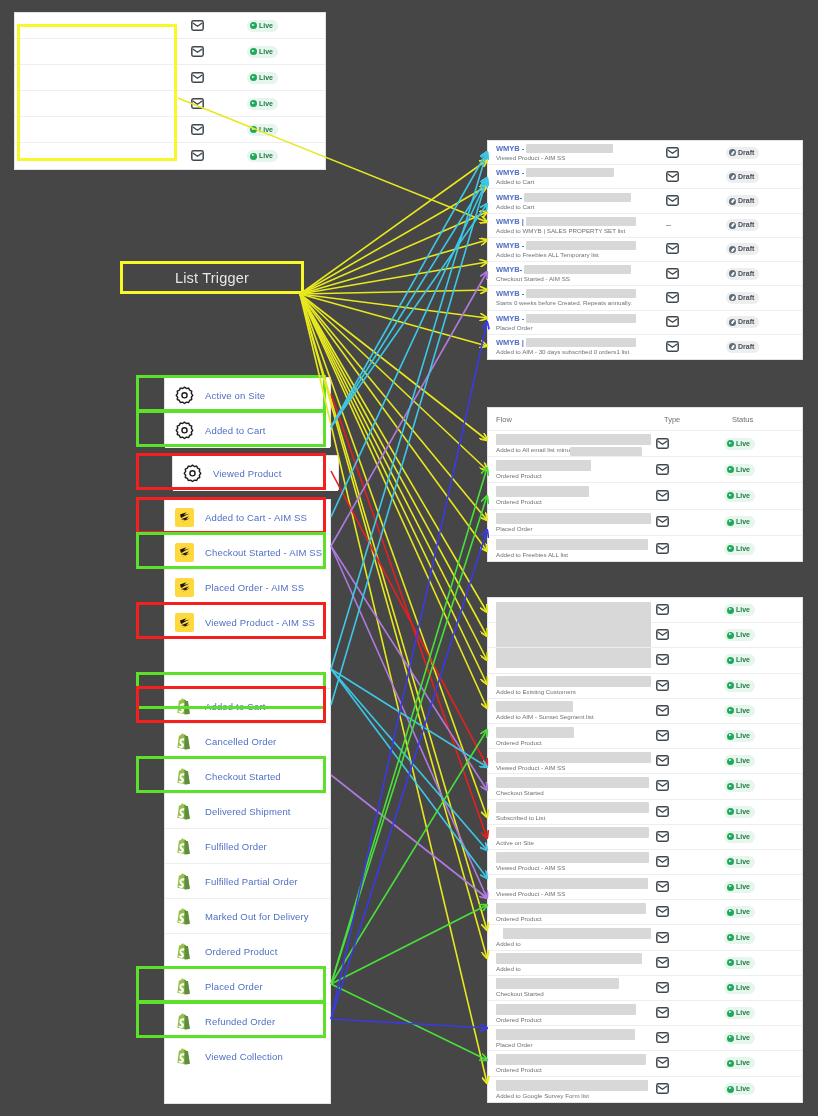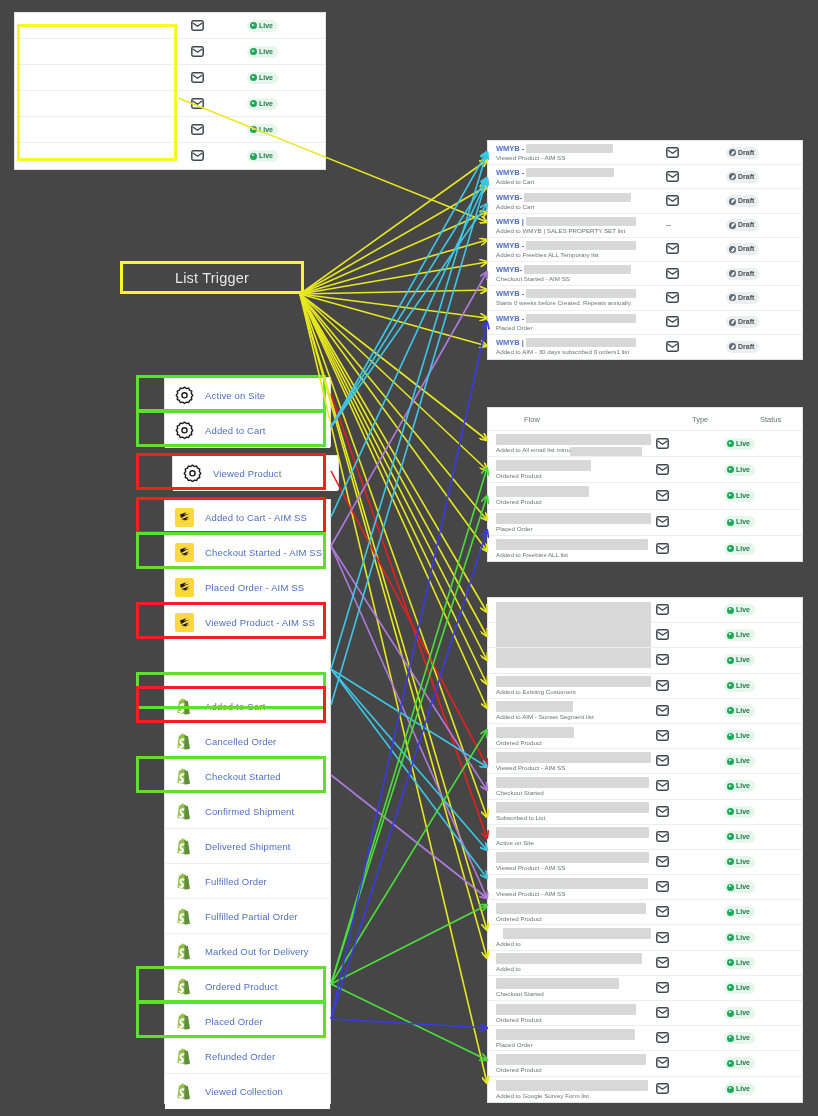--- a/index.html
+++ b/index.html
@@ -65,21 +65,20 @@
     left:2.5px;top:1.7px;width:2px;height:3.6px;
     background:#fff;border-radius:0.5px;
     transform:rotate(35deg);
   }
 
   .col-head{
     font-size:7.5px;color:#6b7178;
     display:flex;align-items:center;
     border-bottom:1px solid #eceef0;
     height:22px;
-    padding-left:28px;
   }
 
   
   .metric-panel{
     position:absolute;
     background:#fff;
     border:1px solid #e3e3e3;
     box-sizing:border-box;
   }
   .metric-row{
@@ -1018,31 +1017,20 @@
       <div class="metric-row">
         <span class="m-ico ico-shop">
   <svg width="19" height="19" viewBox="0 0 20 20">
     <path d="M6.4 3.1 C6.4 3.1 5.1 3.5 4.6 3.7 C4.3 3.8 4.2 3.9 4.1 4.3 L2.5 16.6 L12.6 18.4 L15.6 17.7 L13.6 4.6 C13.6 4.3 13.5 4.2 13.3 4.2 L11.9 4.1 C11.9 4.1 10.9 3.1 10.6 2.8 C10.4 2.6 10.1 2.6 9.9 2.7 L9.3 2.9 C9.1 2.3 8.7 1.7 8.0 1.7 C7.3 1.7 6.7 2.4 6.4 3.1 Z" fill="#95bf47"></path>
     <path d="M13.3 4.2 L11.9 4.1 L10.0 2.7 L10.0 18.4 L15.6 17.7 L13.6 4.6 C13.6 4.3 13.5 4.2 13.3 4.2 Z" fill="#5e8e3e"></path>
     <path d="M10.0 7.2 L9.3 9.3 C9.3 9.3 8.7 9.0 7.9 9.0 C6.8 9.0 6.7 9.7 6.7 9.9 C6.7 10.9 9.4 11.3 9.4 13.7 C9.4 15.6 8.2 16.8 6.6 16.8 C4.7 16.8 3.7 15.6 3.7 15.6 L4.2 13.9 C4.2 13.9 5.2 14.8 6.1 14.8 C6.6 14.8 6.9 14.4 6.9 14.0 C6.9 12.7 4.7 12.6 4.7 10.4 C4.7 8.5 6.0 6.7 8.7 6.7 C9.7 6.7 10.0 7.2 10.0 7.2 Z" fill="#ffffff"></path>
     <path d="M8.1 2.5 C8.4 2.9 8.5 3.5 8.5 3.5 L7.3 3.9 C7.5 3.0 7.8 2.6 8.1 2.5 Z" fill="#ffffff" opacity="0"></path>
   </svg>
         </span>
         <span class="metric-label">Checkout Started</span>
-      </div>
-      <div class="metric-row">
-        <span class="m-ico ico-shop">
-  <svg width="19" height="19" viewBox="0 0 20 20">
-    <path d="M6.4 3.1 C6.4 3.1 5.1 3.5 4.6 3.7 C4.3 3.8 4.2 3.9 4.1 4.3 L2.5 16.6 L12.6 18.4 L15.6 17.7 L13.6 4.6 C13.6 4.3 13.5 4.2 13.3 4.2 L11.9 4.1 C11.9 4.1 10.9 3.1 10.6 2.8 C10.4 2.6 10.1 2.6 9.9 2.7 L9.3 2.9 C9.1 2.3 8.7 1.7 8.0 1.7 C7.3 1.7 6.7 2.4 6.4 3.1 Z" fill="#95bf47"></path>
-    <path d="M13.3 4.2 L11.9 4.1 L10.0 2.7 L10.0 18.4 L15.6 17.7 L13.6 4.6 C13.6 4.3 13.5 4.2 13.3 4.2 Z" fill="#5e8e3e"></path>
-    <path d="M10.0 7.2 L9.3 9.3 C9.3 9.3 8.7 9.0 7.9 9.0 C6.8 9.0 6.7 9.7 6.7 9.9 C6.7 10.9 9.4 11.3 9.4 13.7 C9.4 15.6 8.2 16.8 6.6 16.8 C4.7 16.8 3.7 15.6 3.7 15.6 L4.2 13.9 C4.2 13.9 5.2 14.8 6.1 14.8 C6.6 14.8 6.9 14.4 6.9 14.0 C6.9 12.7 4.7 12.6 4.7 10.4 C4.7 8.5 6.0 6.7 8.7 6.7 C9.7 6.7 10.0 7.2 10.0 7.2 Z" fill="#ffffff"></path>
-    <path d="M8.1 2.5 C8.4 2.9 8.5 3.5 8.5 3.5 L7.3 3.9 C7.5 3.0 7.8 2.6 8.1 2.5 Z" fill="#ffffff" opacity="0"></path>
-  </svg>
-        </span>
-        <span class="metric-label">Confirmed Shipment</span>
       </div>
       <div class="metric-row">
         <span class="m-ico ico-shop">
   <svg width="19" height="19" viewBox="0 0 20 20">
     <path d="M6.4 3.1 C6.4 3.1 5.1 3.5 4.6 3.7 C4.3 3.8 4.2 3.9 4.1 4.3 L2.5 16.6 L12.6 18.4 L15.6 17.7 L13.6 4.6 C13.6 4.3 13.5 4.2 13.3 4.2 L11.9 4.1 C11.9 4.1 10.9 3.1 10.6 2.8 C10.4 2.6 10.1 2.6 9.9 2.7 L9.3 2.9 C9.1 2.3 8.7 1.7 8.0 1.7 C7.3 1.7 6.7 2.4 6.4 3.1 Z" fill="#95bf47"></path>
     <path d="M13.3 4.2 L11.9 4.1 L10.0 2.7 L10.0 18.4 L15.6 17.7 L13.6 4.6 C13.6 4.3 13.5 4.2 13.3 4.2 Z" fill="#5e8e3e"></path>
     <path d="M10.0 7.2 L9.3 9.3 C9.3 9.3 8.7 9.0 7.9 9.0 C6.8 9.0 6.7 9.7 6.7 9.9 C6.7 10.9 9.4 11.3 9.4 13.7 C9.4 15.6 8.2 16.8 6.6 16.8 C4.7 16.8 3.7 15.6 3.7 15.6 L4.2 13.9 C4.2 13.9 5.2 14.8 6.1 14.8 C6.6 14.8 6.9 14.4 6.9 14.0 C6.9 12.7 4.7 12.6 4.7 10.4 C4.7 8.5 6.0 6.7 8.7 6.7 C9.7 6.7 10.0 7.2 10.0 7.2 Z" fill="#ffffff"></path>
     <path d="M8.1 2.5 C8.4 2.9 8.5 3.5 8.5 3.5 L7.3 3.9 C7.5 3.0 7.8 2.6 8.1 2.5 Z" fill="#ffffff" opacity="0"></path>
   </svg>
         </span>

